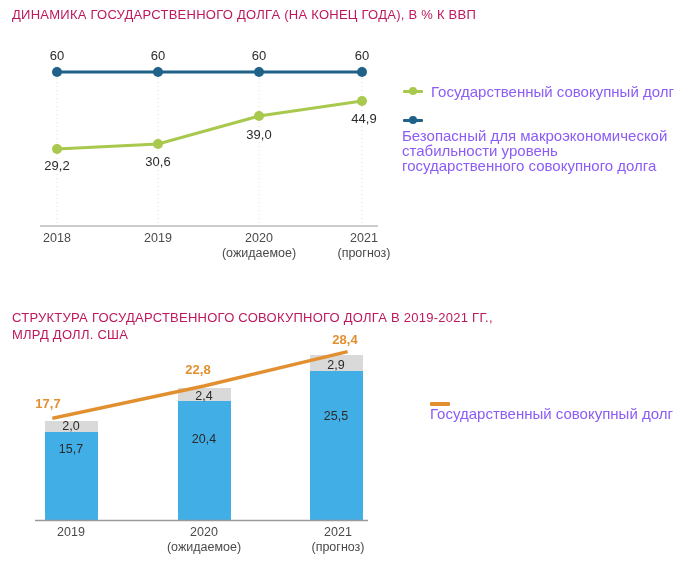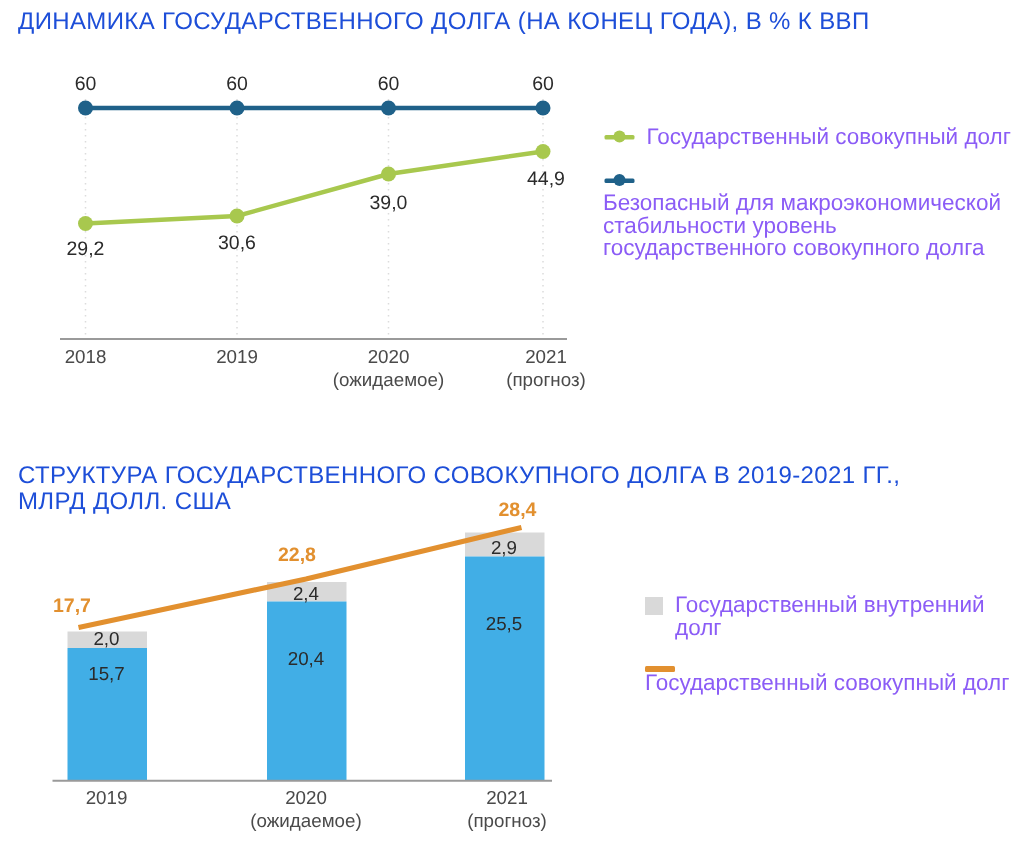--- a/index.html
+++ b/index.html
@@ -11,22 +11,22 @@
   body {
     width: 680px;
     height: 562px;
     position: relative;
     overflow: hidden;
     font-family: "Liberation Sans", sans-serif;
     color: #3b3b3b;
   }
   .chart-title {
     position: absolute;
-    color: #1d4ed8;
-    font-size: 16px;
+    color: #be185d;
+    font-size: 13px;
     letter-spacing: 0.25px;
     line-height: 17px;
     font-weight: 400;
     white-space: pre-line;
   }
   #title-1 { left: 12px; top: 6px; }
   #title-2 { left: 12px; top: 281px; margin-top: 28px; }
 
   .plot {
     position: absolute;
@@ -232,20 +232,16 @@
       <text class="axis-lbl" x="204" y="206" text-anchor="middle">2020</text>
       <text class="axis-lbl" x="204" y="221" text-anchor="middle">(ожидаемое)</text>
       <text class="axis-lbl" x="338" y="206" text-anchor="middle">2021</text>
       <text class="axis-lbl" x="338" y="221" text-anchor="middle">(прогноз)</text>
     </g>
   </svg>
 </div>
 
 <div class="legend" id="legend-2">
   <div class="legend-row">
-    <span class="mk-sq" style="background:#d9d9d9"></span>
-    <span class="legend-text">Государственный внутренний долг</span>
-  </div>
-  <div class="legend-row">
     <span class="mk-line" style="background:#e2902f"></span>
     <span class="legend-text">Государственный совокупный долг</span>
   </div>
 </div>
 
 </body></html>

